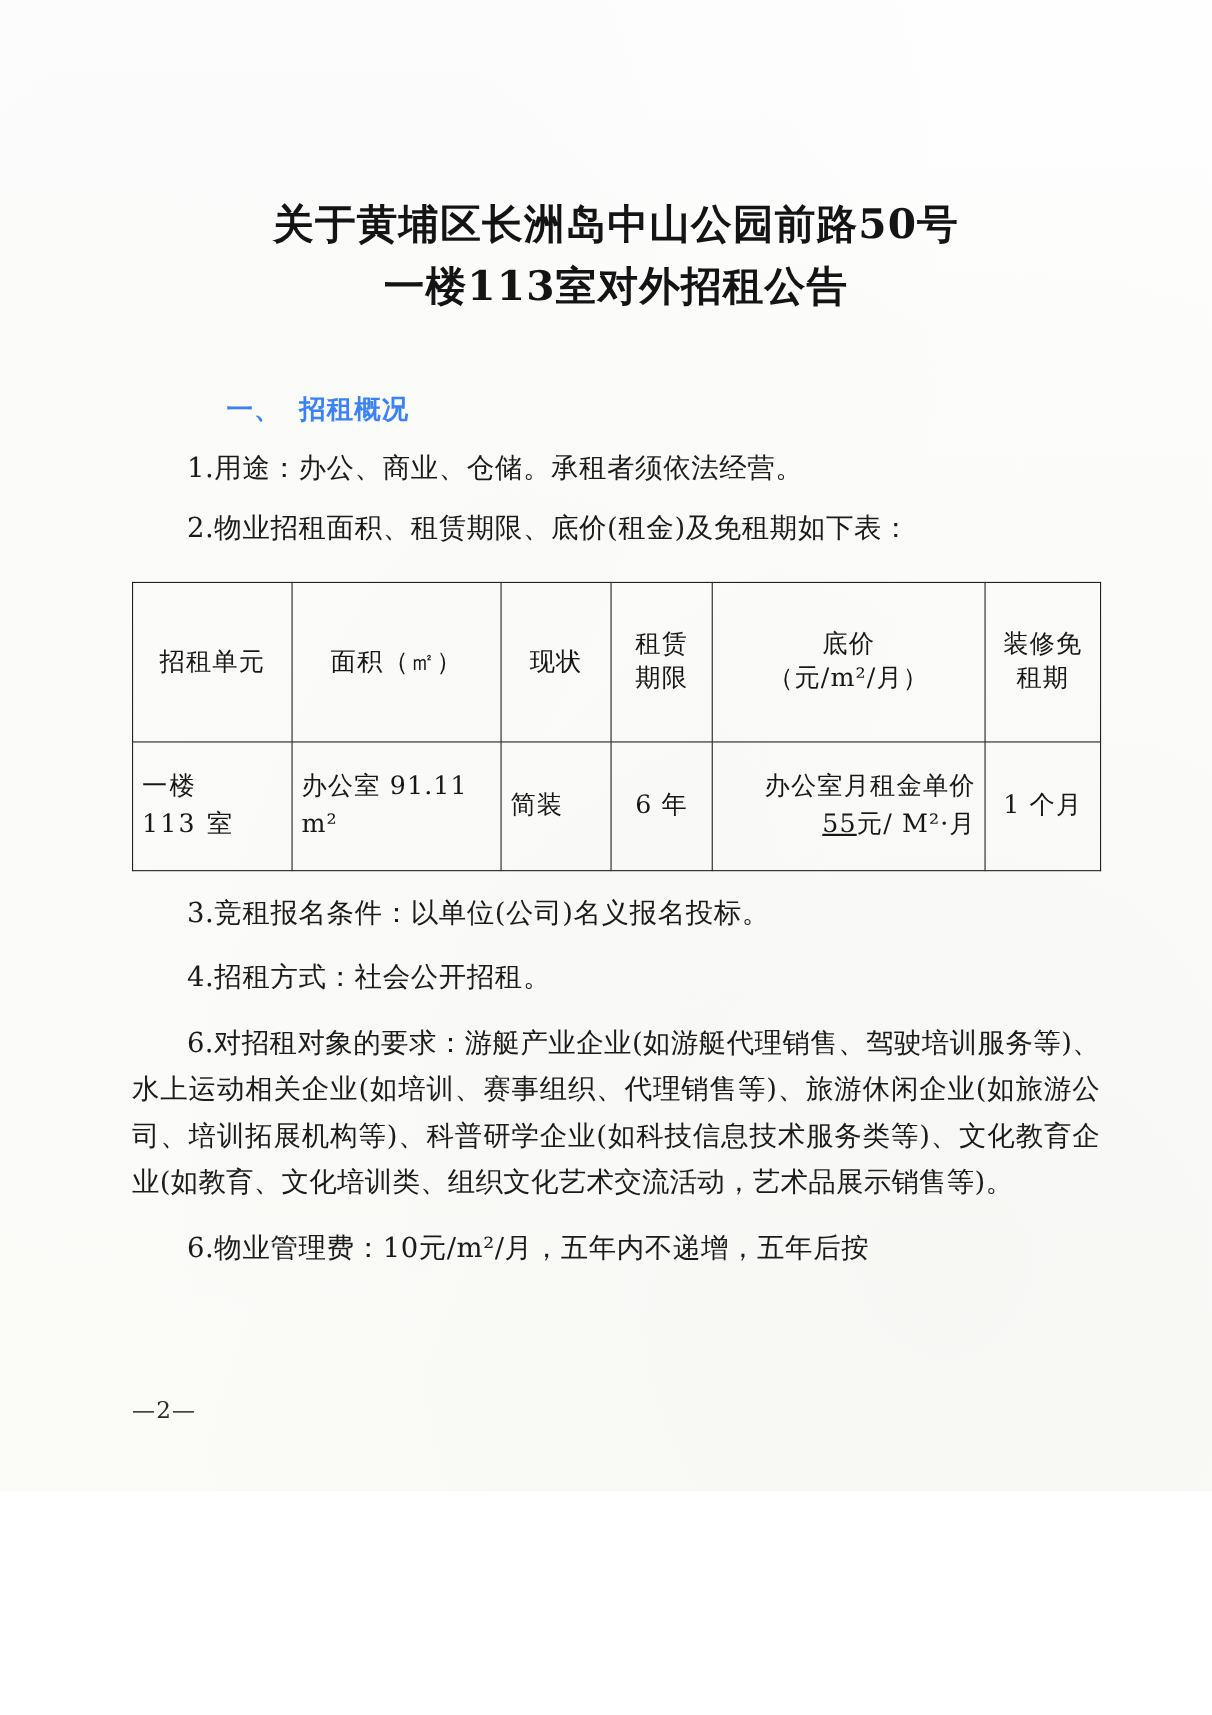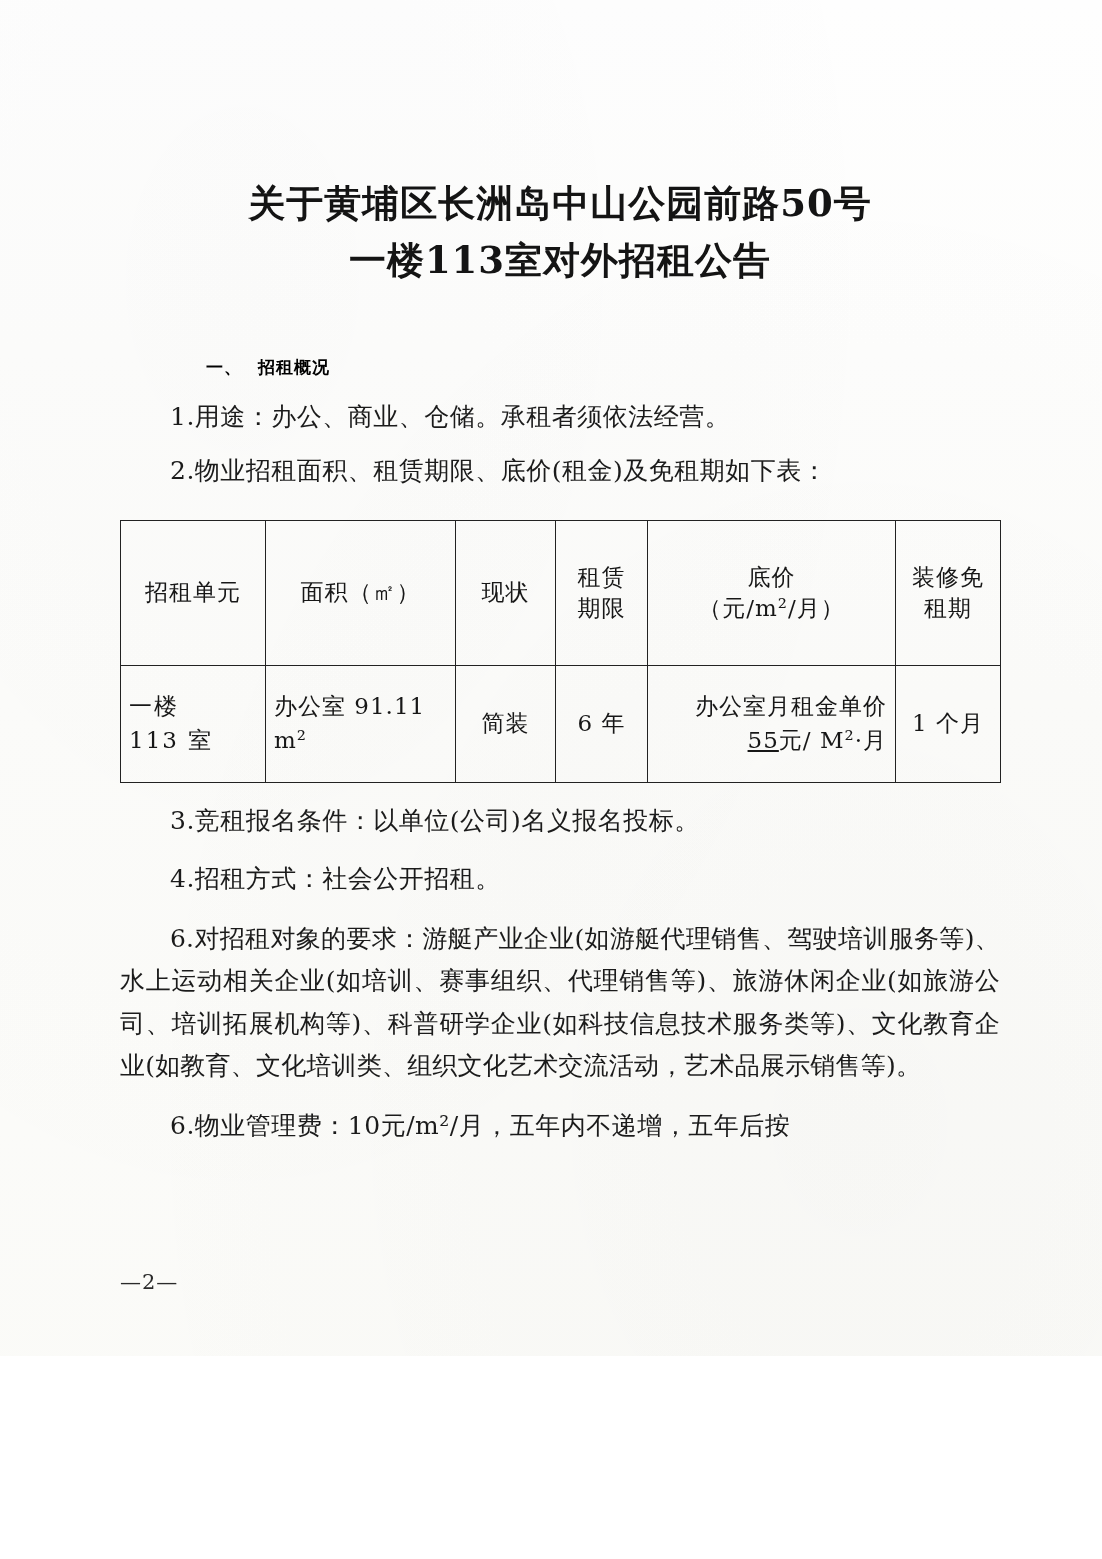--- a/index.html
+++ b/index.html
@@ -44,24 +44,24 @@
     letter-spacing: 1px;
     color: #141414;
   }
   .doc-title .line {
     display: block;
     white-space: nowrap;
   }
   .section-heading {
     margin-top: 66px;
     margin-left: 86px;
-    font-size: 17px;
+    font-size: 24px;
     font-weight: bold;
     letter-spacing: 1px;
-    color: #000000;
+    color: #3b82f6;
   }
   .section-heading .num {
     margin-right: 16px;
   }
   p.para {
     margin: 18px 0 0 0;
     font-size: 25px;
     line-height: 1.62;
     text-indent: 50px;
     letter-spacing: 0.5px;
@@ -111,21 +111,21 @@
   table.rent-table th .stack {
     display: block;
     line-height: 1.35;
   }
   table.rent-table td {
     height: 104px;
     line-height: 1.45;
   }
   td.c-unit { text-align: left; padding-left: 14px; letter-spacing: 2px; }
   td.c-area { text-align: left; padding-left: 14px; letter-spacing: 1px; }
-  td.c-state { text-align: center; letter-spacing: 1px; }
+  td.c-state { letter-spacing: 1px; }
   td.c-term { text-align: center; letter-spacing: 1px; }
   td.c-price { text-align: right; padding-left: 12px; letter-spacing: 1px; }
   td.c-free { text-align: center; letter-spacing: 1px; }
   .underline-val { text-decoration: underline; }
   .col-unit  { width: 145px; }
   .col-area  { width: 190px; }
   .col-state { width: 100px; }
   .col-term  { width: 92px; }
   .col-price { width: 248px; }
   .col-free  { width: 105px; }

